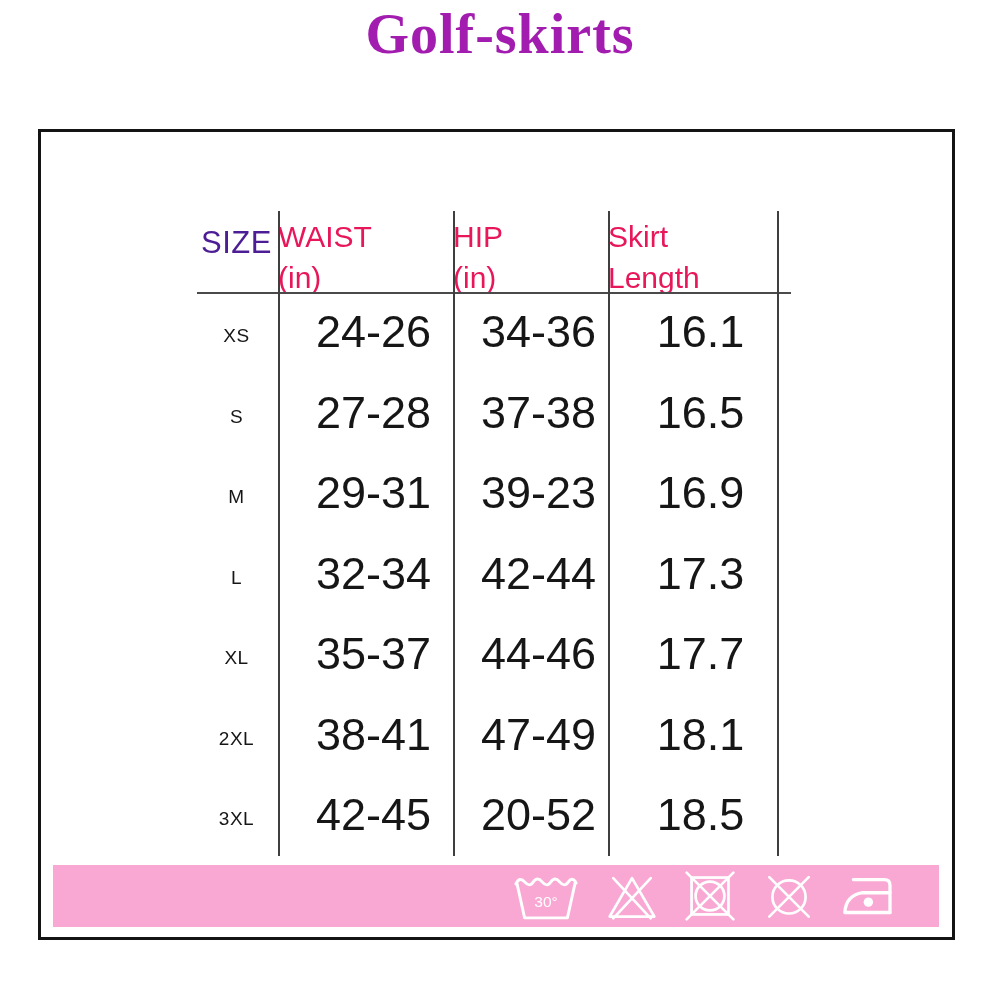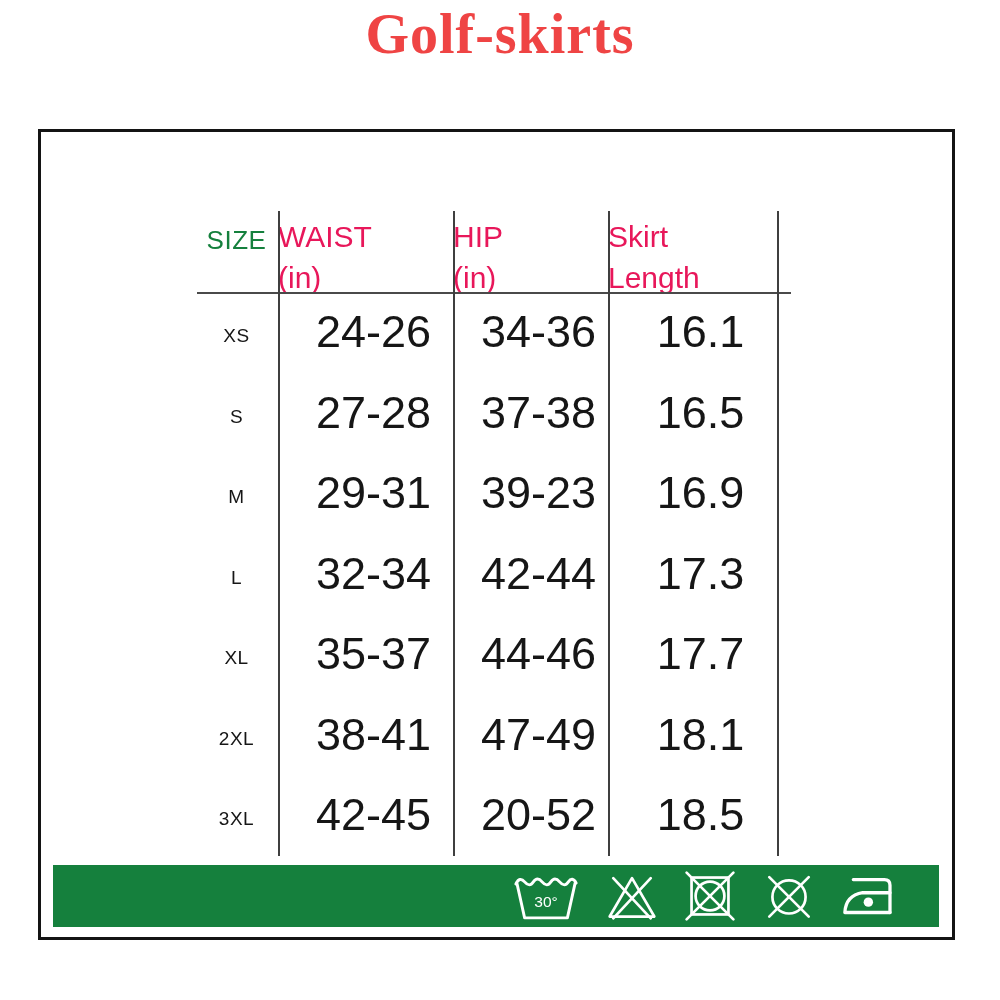--- a/index.html
+++ b/index.html
@@ -4,21 +4,21 @@
 <style>
   html,body{margin:0;padding:0;background:#fff;}
   .canvas{
     position:relative;width:1000px;height:1000px;background:#fff;overflow:hidden;
     font-family:"Liberation Sans", sans-serif;color:#161616;
   }
   
   .brand-title{
     position:absolute;top:2px;left:0;width:100%;text-align:center;
     font-family:"Liberation Serif", serif;font-weight:700;font-size:56px;
-    color:#ef4444;letter-spacing:1px;z-index:3;
+    color:#a21caf;letter-spacing:1px;z-index:3;
   }
   .size-chart-wrap{
     position:absolute;top:80px;left:50%;transform:translateX(-50%);
     background:#fff;padding:0 16px;z-index:2;line-height:86px;height:88px;
   }
   .size-chart-text{
     display:inline-block;font-size:102px;font-weight:700;color:#E8175A;
     transform:scaleX(0.76);transform-origin:center;letter-spacing:1px;white-space:nowrap;
   }
   
@@ -30,27 +30,27 @@
   .size-table{
     position:absolute;left:195px;top:208px;width:600px;height:648px;z-index:2;
     display:grid;grid-template-columns:83px 175px 155px 169px;
     grid-template-rows:84px repeat(7, 80.5px);
   }
   .vline{position:absolute;top:3px;height:645px;width:2px;background:#3f3f3f;z-index:1;}
   .vl1{left:83px}.vl2{left:258px}.vl3{left:413px}.vl4{left:582px}
   .hline{position:absolute;top:84px;left:2px;width:594px;height:2px;background:#4a4a4a;}
   .cell{display:flex;justify-content:center;align-items:center;}
   .hcell{align-items:flex-start;padding-top:13px;box-sizing:border-box;}
-  .h-size{font-size:26px;color:#15803d;padding-top:17px;letter-spacing:0.5px;}
+  .h-size{font-size:31px;color:#4c1d95;padding-top:17px;letter-spacing:0.5px;}
   .h-pink{flex-direction:column;color:#E8175A;font-size:30px;line-height:1.1;text-align:center;gap:8px;}
   .c-size{font-size:19px;padding-top:8px;box-sizing:border-box;letter-spacing:0.5px;}
   .c-val{font-size:45px;padding-left:16px;}
   
   .care-bar{
-    position:absolute;left:53px;top:865px;width:886px;height:62px;background:#15803d;
+    position:absolute;left:53px;top:865px;width:886px;height:62px;background:#f9a8d4;
     z-index:2;display:flex;align-items:center;justify-content:flex-end;
     gap:26px;padding-right:32px;box-sizing:border-box;
   }
   .care-bar svg{display:block;}
 </style>
 </head>
 <body>
 
 <div class="canvas">
 

